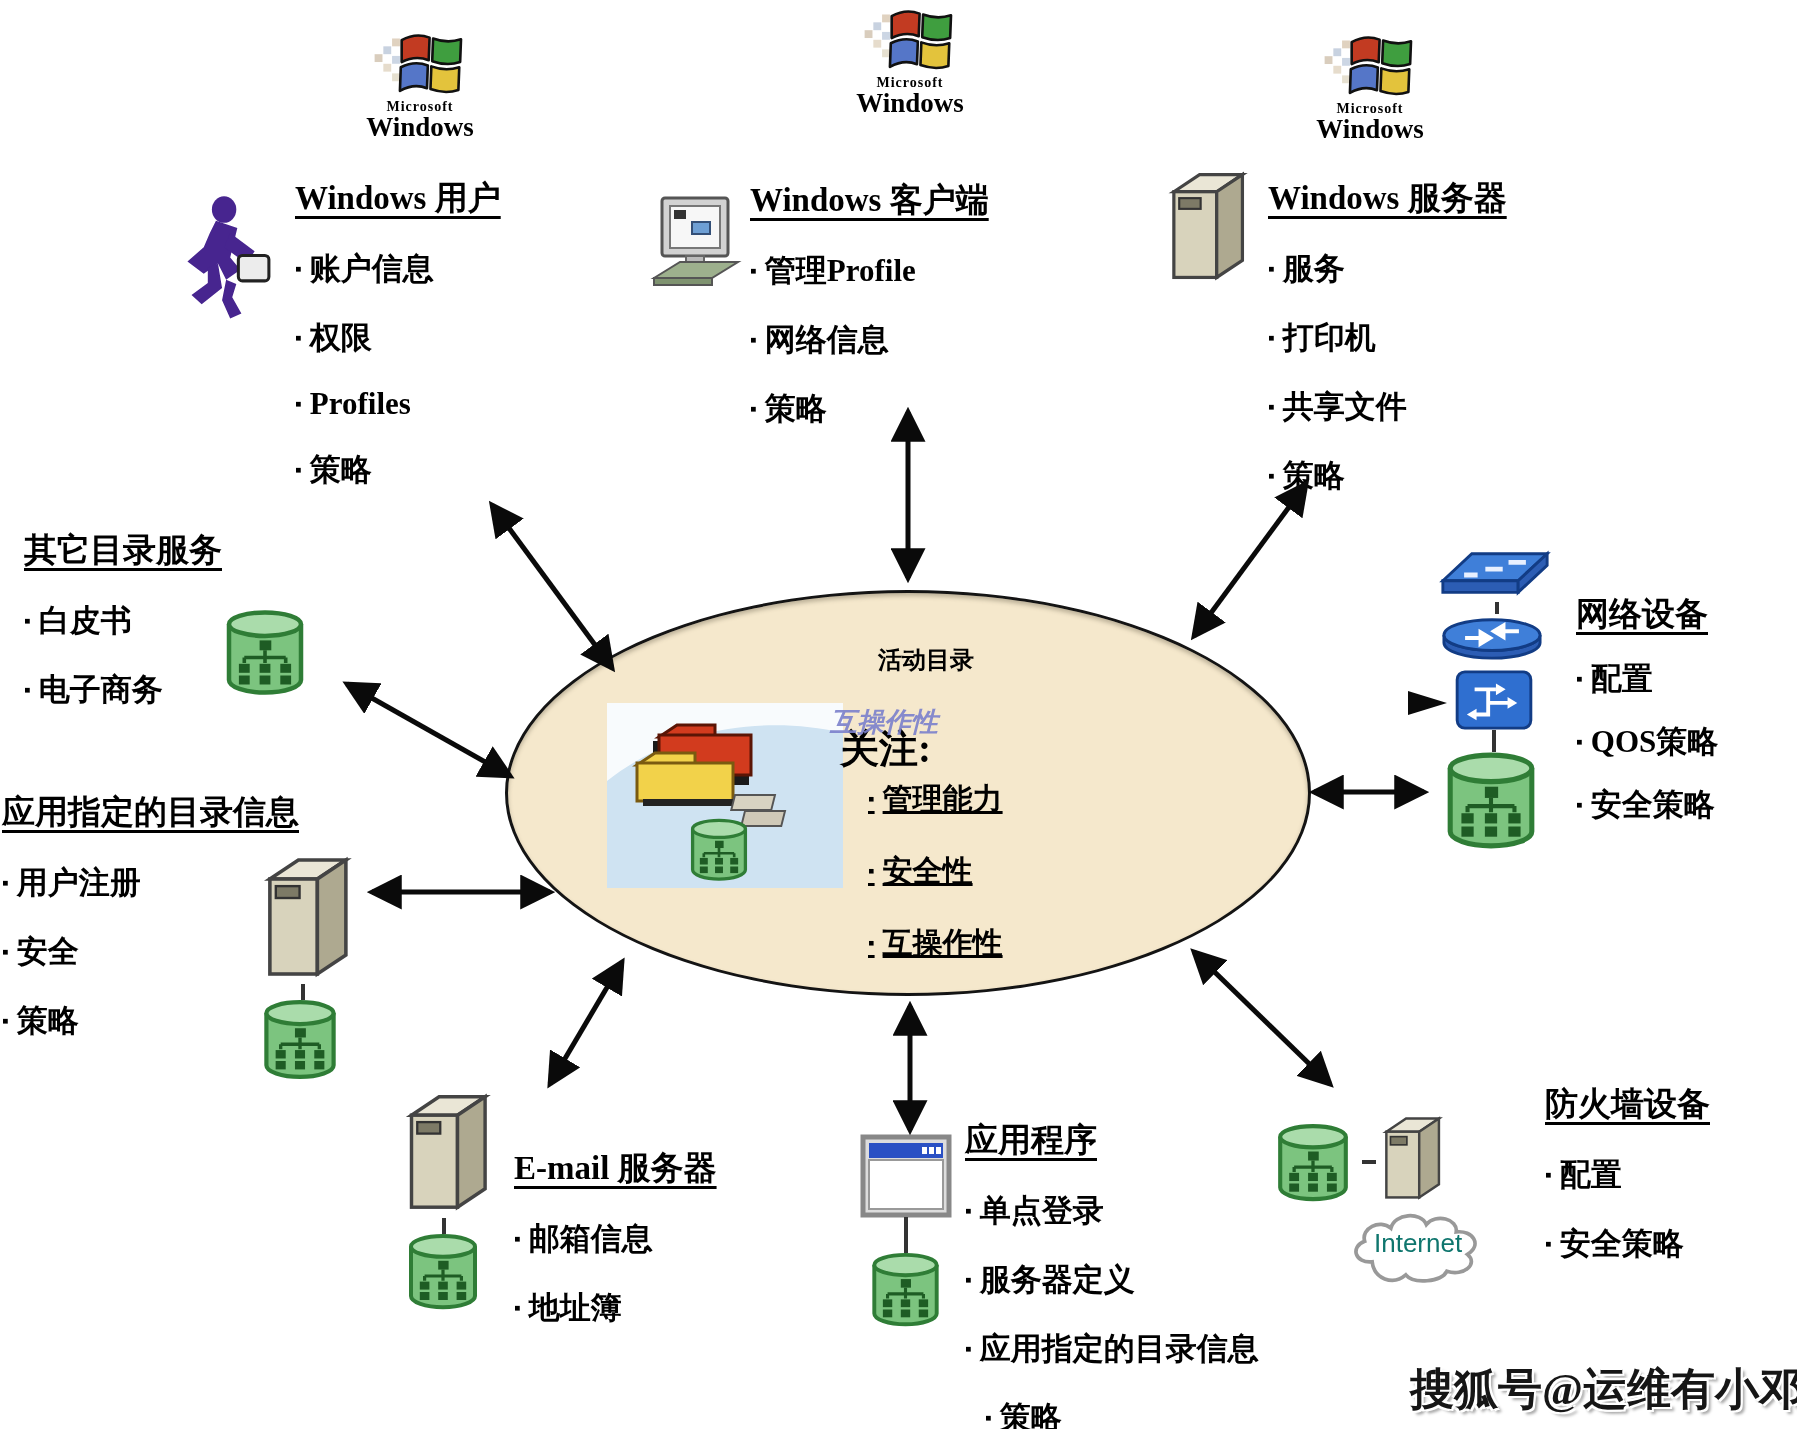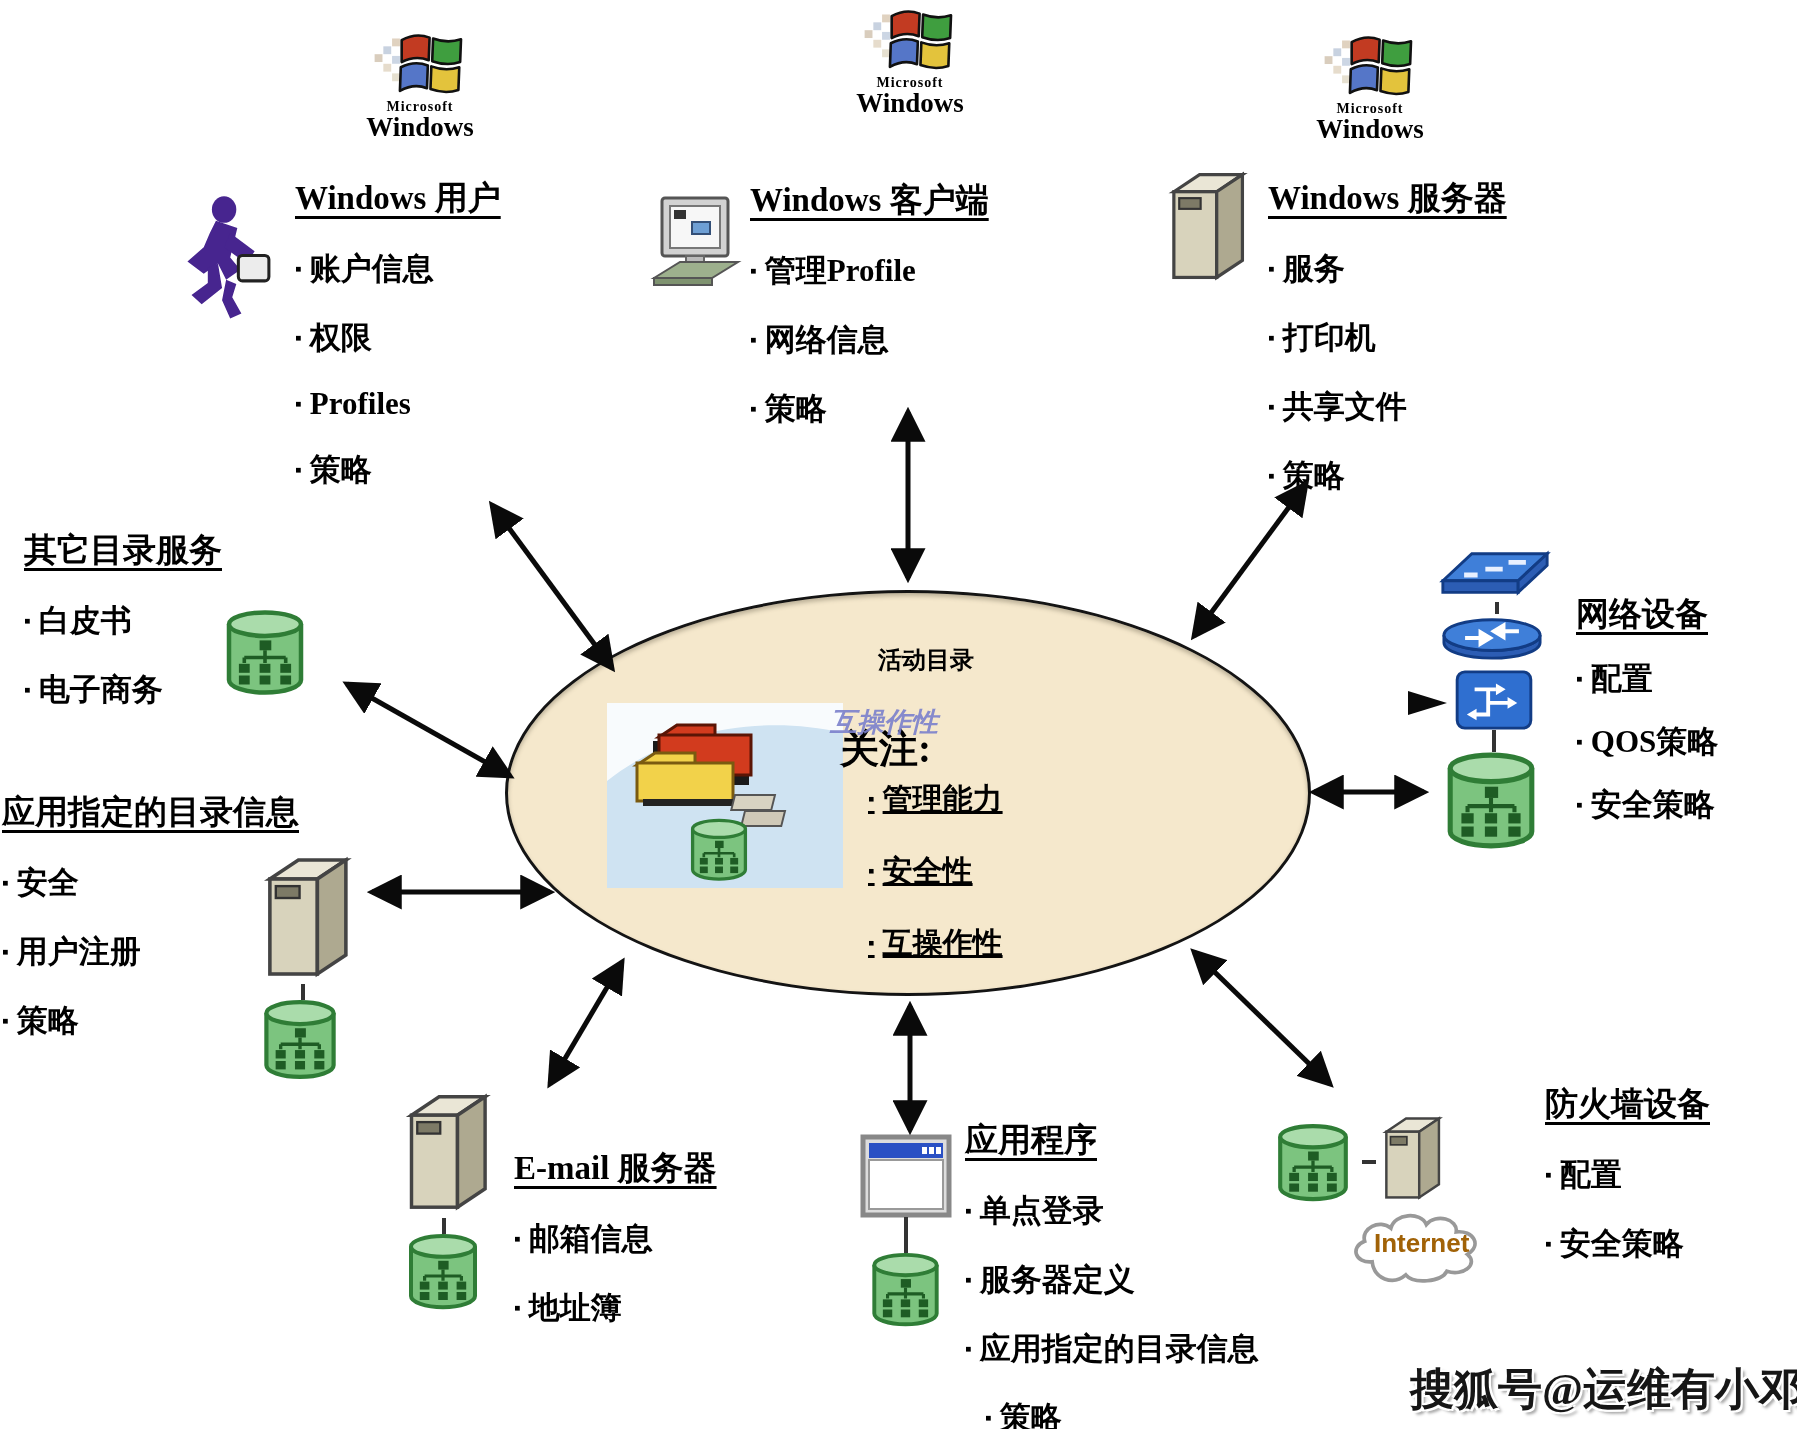--- a/index.html
+++ b/index.html
@@ -25,21 +25,21 @@
   .ad-img{position:absolute;left:607px;top:703px;width:236px;height:185px;z-index:3;}
   
   .icon{position:absolute;}
   .icon svg{display:block;width:100%;height:100%;}
   
   .winlogo{position:absolute;width:150px;text-align:center;}
   .winlogo .flag{width:96px;height:72px;margin:0 auto;}
   .winlogo .ms{font-size:14px;font-weight:bold;letter-spacing:1px;line-height:14px;}
   .winlogo .win{font-size:27px;font-weight:bold;line-height:26px;}
   
-  .cloud-label{position:absolute;font-size:26px;font-weight:bold;color:#a16207;
+  .cloud-label{position:absolute;font-size:26px;font-weight:normal;color:#0f766e;
                font-family:"Liberation Sans", sans-serif;white-space:nowrap;}
   
   .footer-mark{position:absolute;left:1410px;top:1360px;font-size:44px;font-weight:bold;color:#161616;white-space:nowrap;
      text-shadow:-2px -2px 0 #fff,2px -2px 0 #fff,-2px 2px 0 #fff,2px 2px 0 #fff,4px 4px 3px rgba(0,0,0,.35);}
   .overlay{position:absolute;left:0;top:0;z-index:2;pointer-events:none;}
 </style>
 </head>
 <body>
 
 <div class="canvas">
@@ -336,22 +336,22 @@
   </div>
 
   <div class="sec" style="left:24px;top:528px">
     <div class="hd">其它目录服务</div>
     <div class="it">白皮书</div>
     <div class="it">电子商务</div>
   </div>
 
   <div class="sec" style="left:2px;top:790px">
     <div class="hd">应用指定的目录信息</div>
+    <div class="it">用户注册</div>
     <div class="it">安全</div>
-    <div class="it">用户注册</div>
     <div class="it">策略</div>
   </div>
 
   <div class="sec tight" style="left:1576px;top:592px">
     <div class="hd">网络设备</div>
     <div class="it">配置</div>
     <div class="it">QOS策略</div>
     <div class="it">安全策略</div>
   </div>
 

